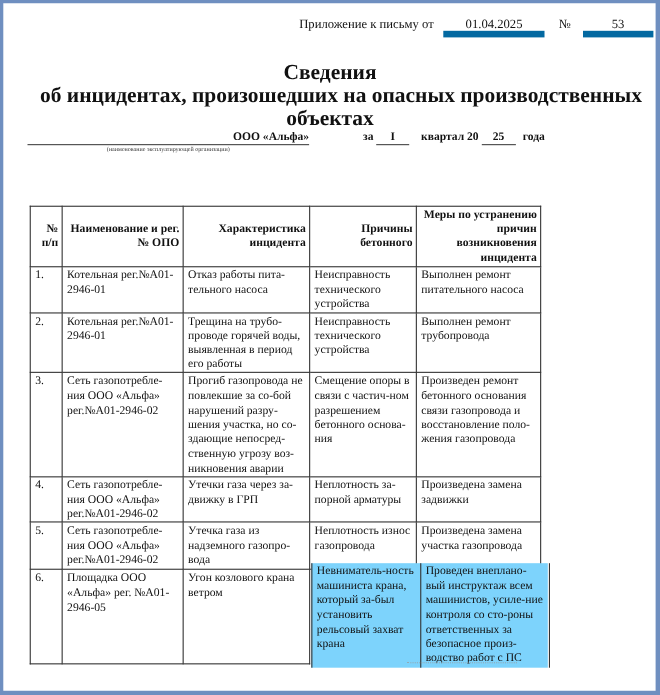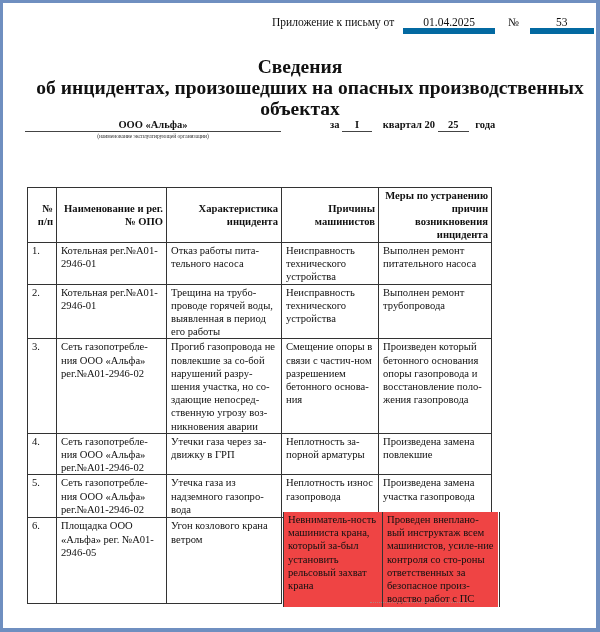--- a/index.html
+++ b/index.html
@@ -31,21 +31,21 @@
   .title {
     position: absolute; left: 0; width: 600px; text-align: center;
     font-weight: bold; line-height: 21px;
   }
   .t1 { top: 56px; font-size: 19.5px; }
   .t2 { top: 77px; font-size: 19.5px; left: 10px; }
   .t3 { top: 98px; font-size: 19.5px; }
 
   .org-line {
     position: absolute; top: 118px; left: 25px; width: 256px;
-    border-bottom: 1px solid #444; text-align: center;
+    border-bottom: 1px solid #444; text-align: right;
     font-size: 10.5px; font-weight: bold; line-height: 13px;
   }
   .org-caption {
     position: absolute; top: 133px; left: 25px; width: 256px;
     text-align: center; font-size: 5.5px; color: #333; line-height: 7px;
   }
   .period {
     position: absolute; top: 118px; left: 330px;
     font-size: 10.5px; font-weight: bold; white-space: nowrap; line-height: 13px;
   }
@@ -79,21 +79,21 @@
   tr.r2 { height: 53px; }
   tr.r3 { height: 92px; }
   tr.r4 { height: 41px; }
   tr.r5 { height: 43px; }
   tr.r6 td { height: 84px; }
   td.num { padding-left: 5px; }
 
   
   .cutoff {
     position: absolute; left: 283px; top: 512px; width: 215px; height: 95px;
-    background: #ef4444;
+    background: #7dd3fc;
   }
   .cut-cell {
     position: absolute; top: 0; height: 95px; overflow: hidden;
     font-size: 10.6px; line-height: 13.2px; box-sizing: border-box;
     padding: 1px 4px;
   }
   .cut-c4 { left: 0; width: 99px; border-left: 1px solid #333; }
   .cut-c5 { left: 99px; width: 118px; border-left: 1px solid #333; border-right: 1px solid #333; }
   .ghost-line {
     position: absolute; left: 370px; top: 602px; width: 100px; height: 3px;
@@ -126,21 +126,21 @@
   <span class="fill fill-y">25</span>
   <span>года</span>
 </div>
 
 <table class="inc">
   <thead>
     <tr class="hdr">
       <th class="c1">№ п/п</th>
       <th class="c2">Наименование и рег. № ОПО</th>
       <th class="c3">Характеристика инцидента</th>
-      <th class="c4">Причины машинистов</th>
+      <th class="c4">Причины бетонного</th>
       <th class="c5">Меры по устранению причин возникновения инцидента</th>
     </tr>
   </thead>
   <tbody>
     <tr class="r1">
       <td class="num">1.</td>
       <td>Котельная рег.№А01-2946-01</td>
       <td>Отказ работы пита-тельного насоса</td>
       <td>Неисправность технического устройства</td>
       <td>Выполнен ремонт питательного насоса</td>
@@ -150,28 +150,28 @@
       <td>Котельная рег.№А01-2946-01</td>
       <td>Трещина на трубо-проводе горячей воды, выявленная в период его работы</td>
       <td>Неисправность технического устройства</td>
       <td>Выполнен ремонт трубопровода</td>
     </tr>
     <tr class="r3">
       <td class="num">3.</td>
       <td>Сеть газопотребле-ния ООО «Альфа» рег.№А01-2946-02</td>
       <td>Прогиб газопровода не повлекшие за со-бой нарушений разру-шения участка, но со-здающие непосред-ственную угрозу воз-никновения аварии</td>
       <td>Смещение опоры в связи с частич-ном разрешением бетонного основа-ния</td>
-      <td>Произведен который бетонного основания опоры газопровода и восстановление поло-жения газопровода</td>
+      <td>Произведен ремонт бетонного основания связи газопровода и восстановление поло-жения газопровода</td>
     </tr>
     <tr class="r4">
       <td class="num">4.</td>
       <td>Сеть газопотребле-ния ООО «Альфа» рег.№А01-2946-02</td>
       <td>Утечки газа через за-движку в ГРП</td>
       <td>Неплотность за-порной арматуры</td>
-      <td>Произведена замена повлекшие</td>
+      <td>Произведена замена задвижки</td>
     </tr>
     <tr class="r5">
       <td class="num">5.</td>
       <td>Сеть газопотребле-ния ООО «Альфа» рег.№А01-2946-02</td>
       <td>Утечка газа из надземного газопро-вода</td>
       <td>Неплотность износ газопровода</td>
       <td>Произведена замена участка газопровода</td>
     </tr>
     <tr class="r6">
       <td class="num">6.</td>

